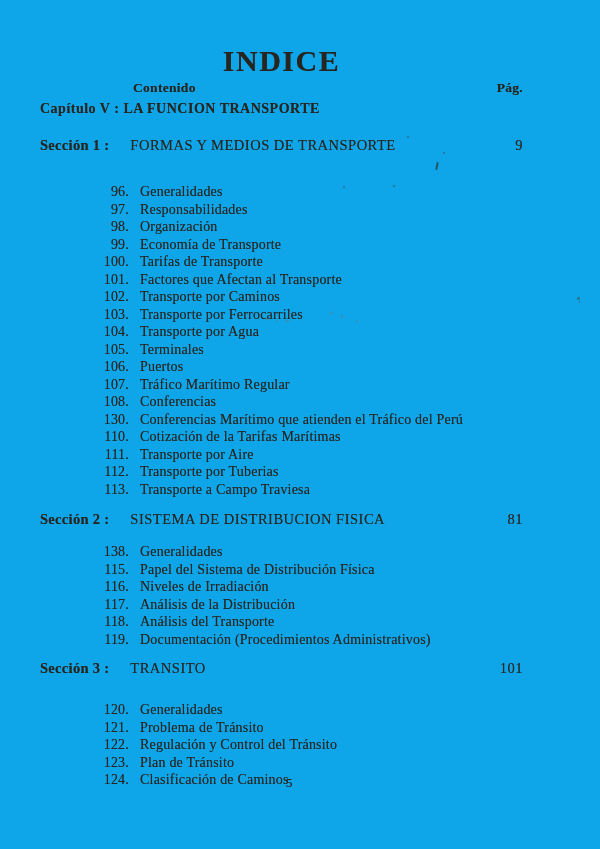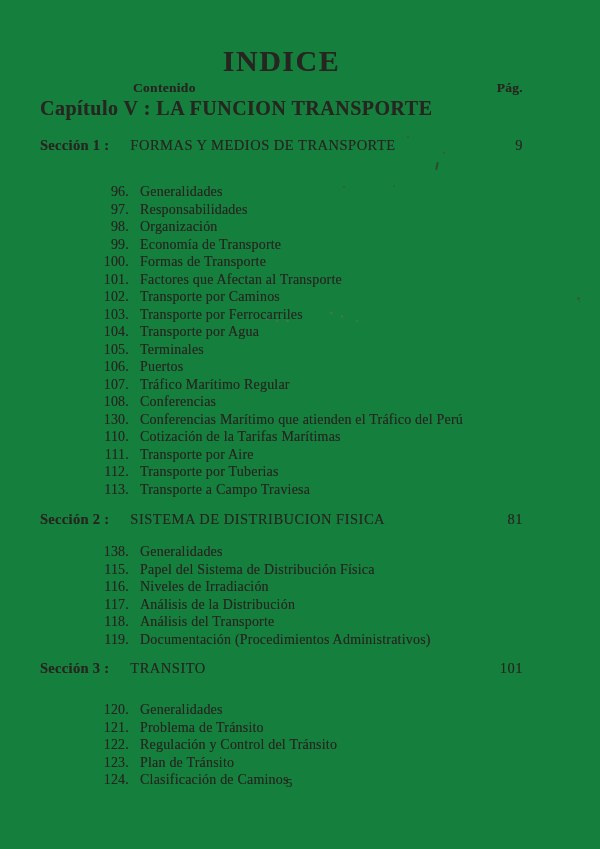--- a/index.html
+++ b/index.html
@@ -1,21 +1,21 @@
 <!DOCTYPE html>
 <html><head>
 <meta charset="utf-8">
 <style>
   html, body { margin: 0; padding: 0; background: #e8e8e4; }
   .page {
     position: relative;
     width: 600px;
     height: 849px;
     margin: 0 auto;
-    background: #15803d;
+    background: #0ea5e9;
     box-sizing: border-box;
     padding: 45px 77px 0 40px;
     overflow: hidden;
     font-family: "Liberation Serif", "DejaVu Serif", serif;
     color: #262520;
     text-shadow: 0 0 0.5px rgba(45,44,38,0.55);
   }
   .title {
     margin: 0;
     text-align: center;
@@ -30,21 +30,21 @@
     align-items: baseline;
     margin-top: 2px;
     font-weight: bold;
     font-size: 13.5px;
     line-height: 17px;
   }
   .contents-label { margin-left: 93px; letter-spacing: 0.3px; }
   .page-label { letter-spacing: 0.3px; }
   .chapter {
     margin-top: 3px;
-    font-size: 20px;
+    font-size: 14px;
     line-height: 19px;
     font-weight: bold;
     letter-spacing: 0.5px;
   }
   .section { margin: 0; }
   .section:nth-child(1) { margin-top: 19px; }
   .section:nth-child(2) { margin-top: 13px; }
   .section:nth-child(3) { margin-top: 12px; }
   .sec-row {
     display: flex;
@@ -120,21 +120,21 @@
           <div class="item">
             <span class="item-num">98.</span>
             <span class="item-text">Organización</span>
           </div>
           <div class="item">
             <span class="item-num">99.</span>
             <span class="item-text">Economía de Transporte</span>
           </div>
           <div class="item">
             <span class="item-num">100.</span>
-            <span class="item-text">Formas de Transporte</span>
+            <span class="item-text">Tarifas de Transporte</span>
           </div>
           <div class="item">
             <span class="item-num">101.</span>
             <span class="item-text">Factores que Afectan al Transporte</span>
           </div>
           <div class="item">
             <span class="item-num">102.</span>
             <span class="item-text">Transporte por Caminos</span>
           </div>
           <div class="item">

